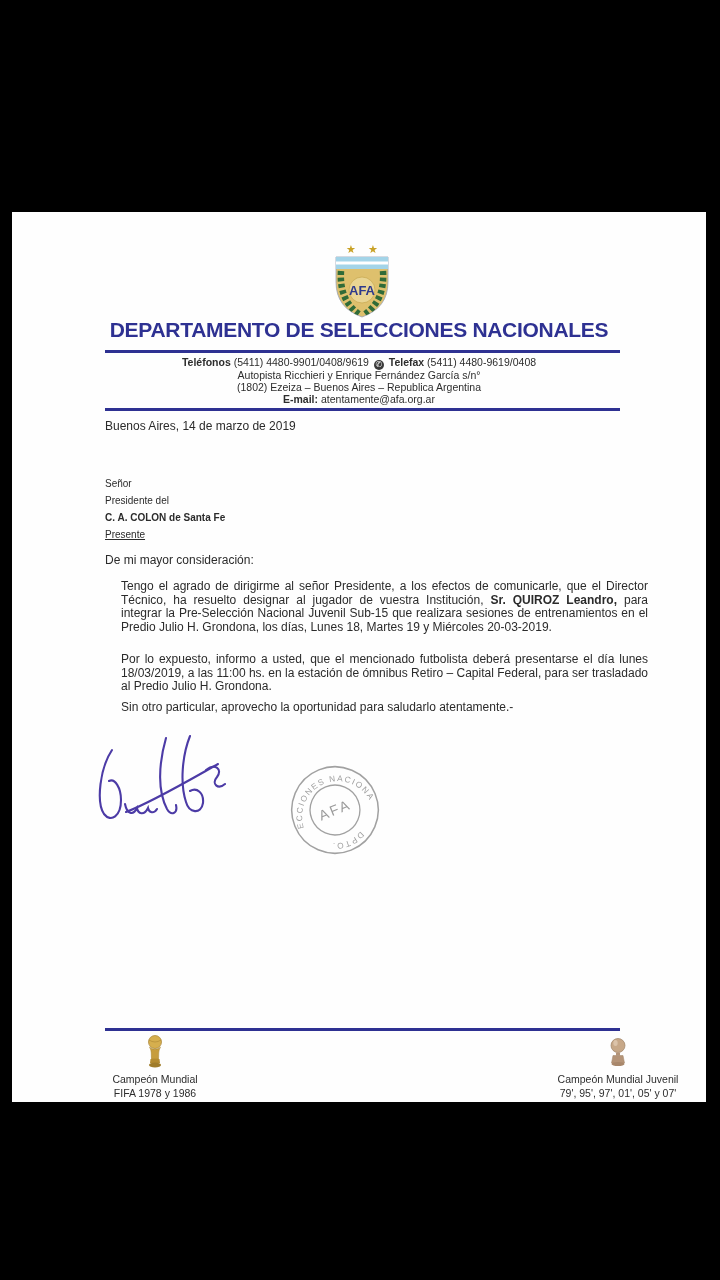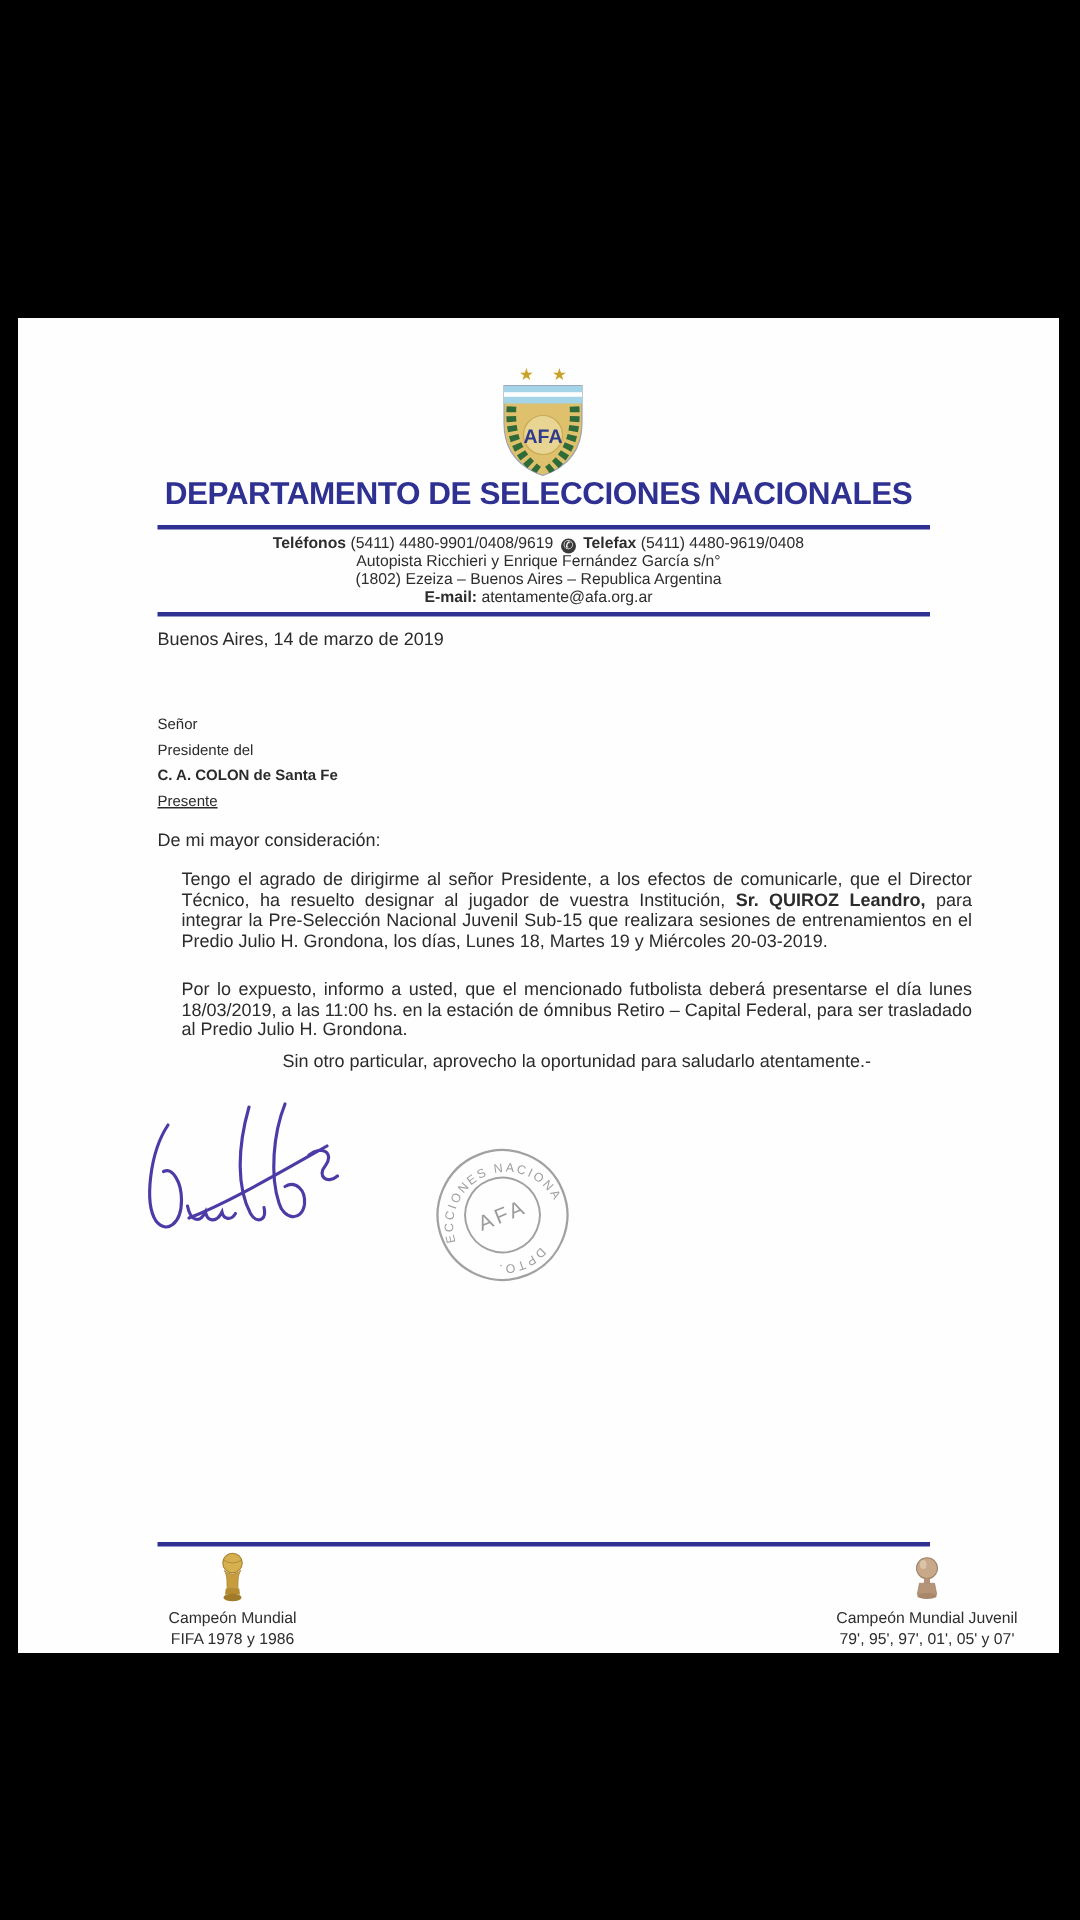--- a/index.html
+++ b/index.html
@@ -20,21 +20,21 @@
            font-size:10.5px;line-height:11.8px;color:#2d2d2d;}
   .phone-icon{display:inline-block;width:10px;height:10px;border-radius:50%;background:#3a3a3a;
               color:#fff;font-size:8px;line-height:10px;vertical-align:-1px;text-align:center;margin:0 2px;}
 
   .dateline{position:absolute;left:93px;top:207px;margin:0;font-size:12px;}
   .recipient{position:absolute;left:93px;top:263px;font-size:10px;line-height:17px;}
   .bold{font-weight:bold}
   .underline{text-decoration:underline}
   .salutation{position:absolute;left:93px;top:341px;margin:0;font-size:12px;}
   .body{position:absolute;left:109px;width:527px;margin:0;font-size:12px;line-height:13.6px;text-align:justify;}
-  .p1{top:368px}.p2{top:441px}.p3{top:489px;text-align:center}
+  .p1{top:368px}.p2{top:441px}.p3{top:489px;text-align:left}
 
   .signature{position:absolute;left:82px;top:516px;width:132px;height:104px;}
   .stamp{position:absolute;left:276px;top:551px;width:94px;height:94px;opacity:.85;}
   .signer{position:absolute;left:93px;top:617px;font-size:12px;line-height:15px;}
 
   .f-col{position:absolute;top:820px;text-align:center;font-size:10.5px;line-height:13.5px;color:#2d2d2d;}
   .f-left{left:83px;width:120px}.f-mid{left:258px;width:180px}.f-right{left:506px;width:200px}
   .f-icon{height:38px;display:flex;align-items:flex-end;justify-content:center;margin-bottom:3px;}
 </style>
 </head>

